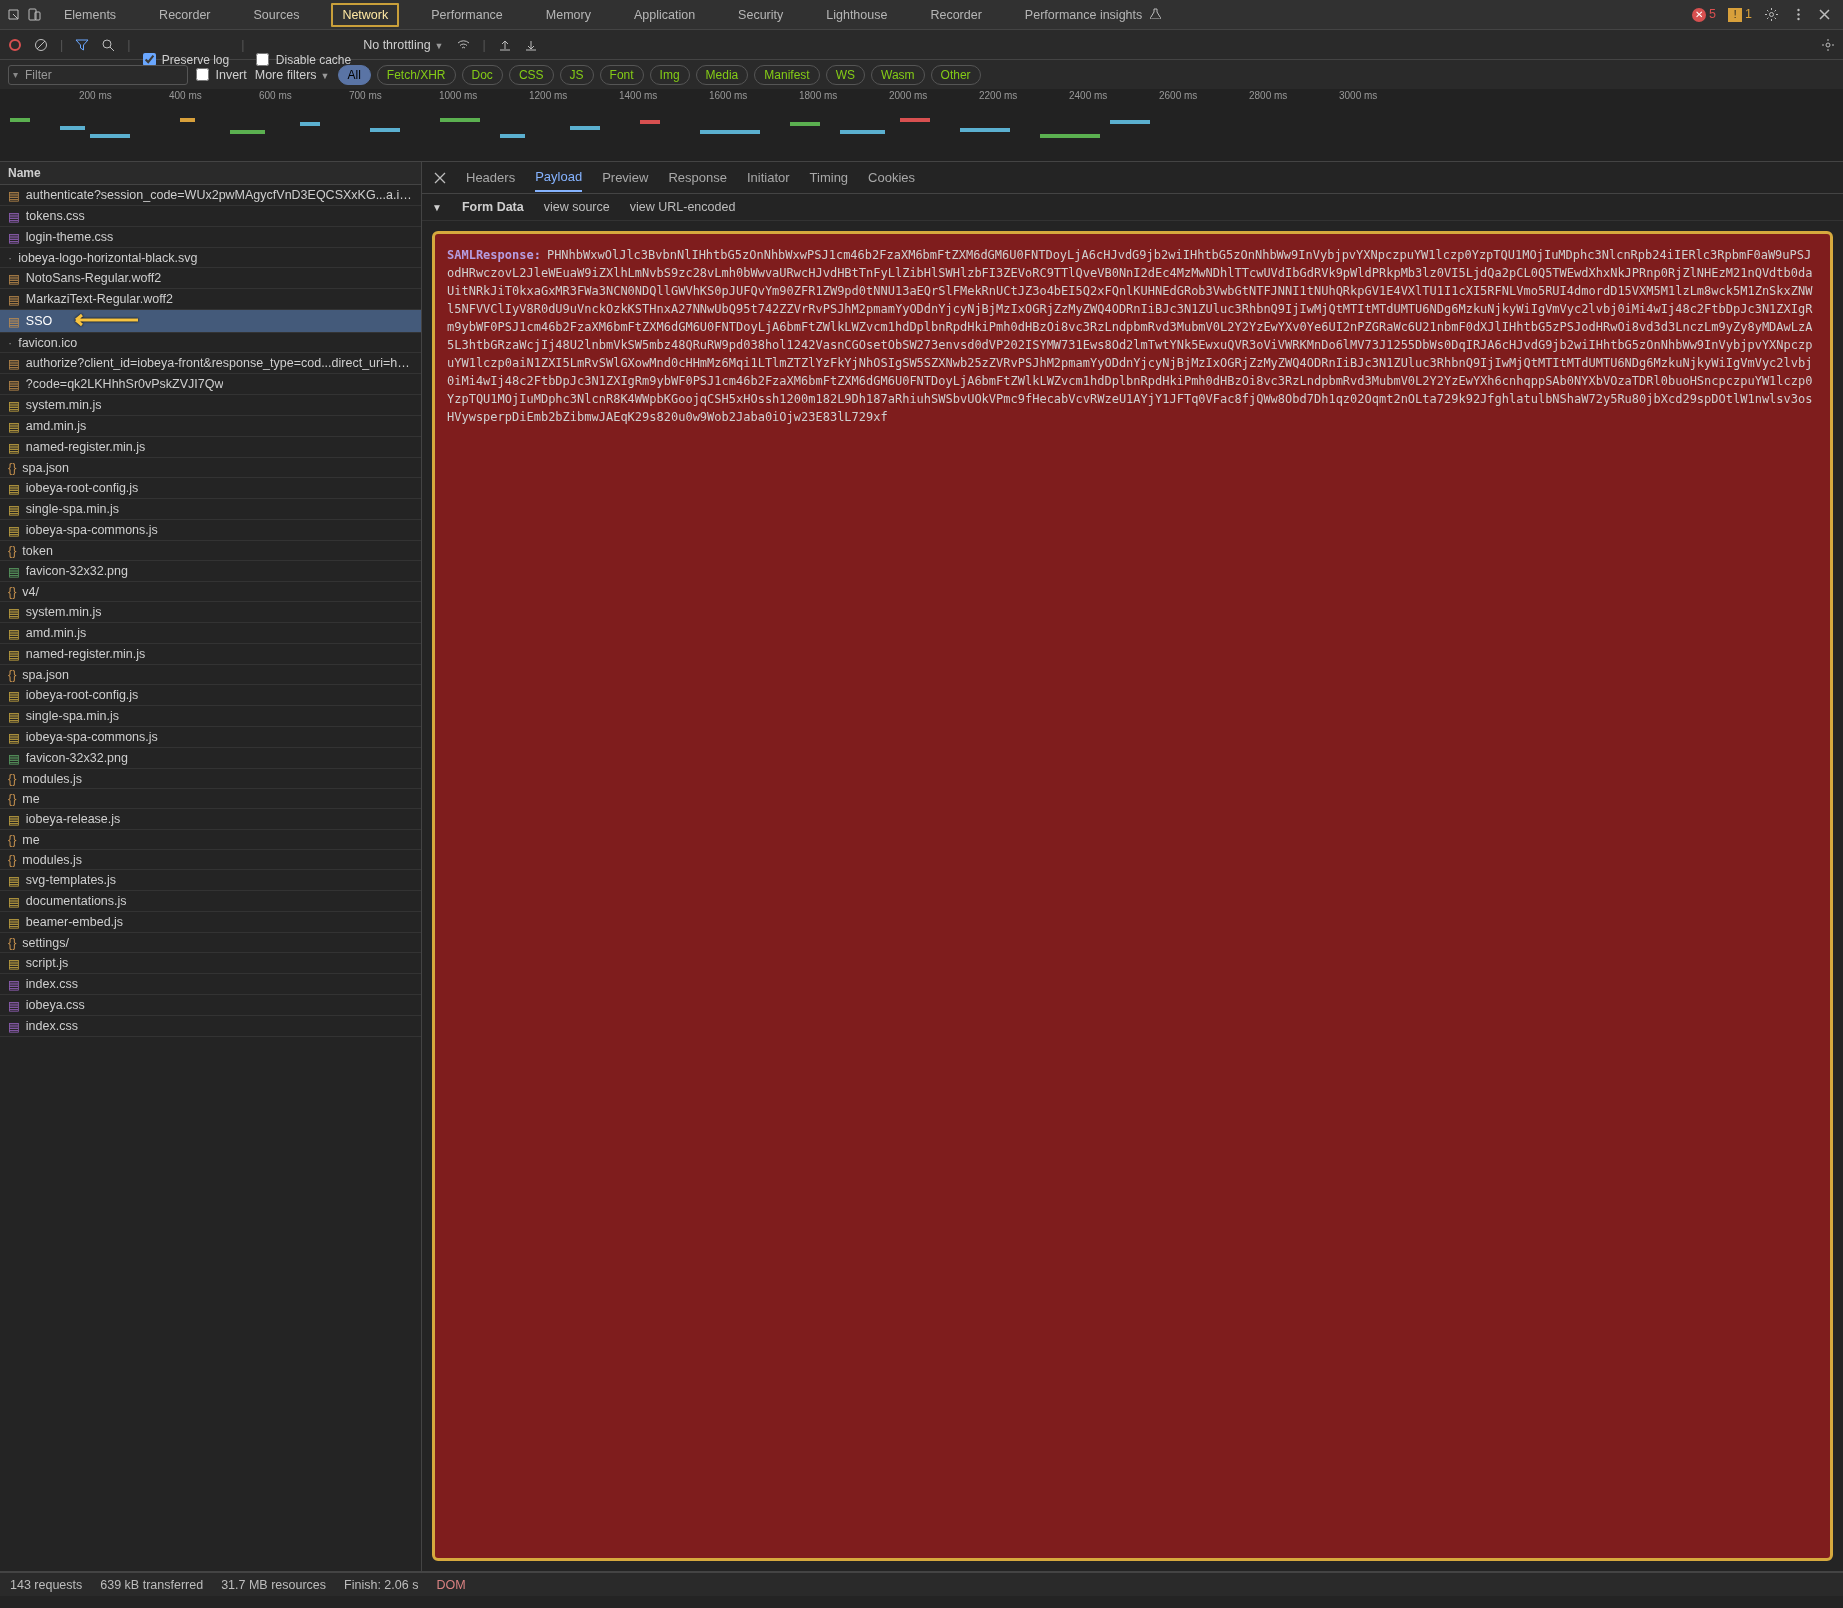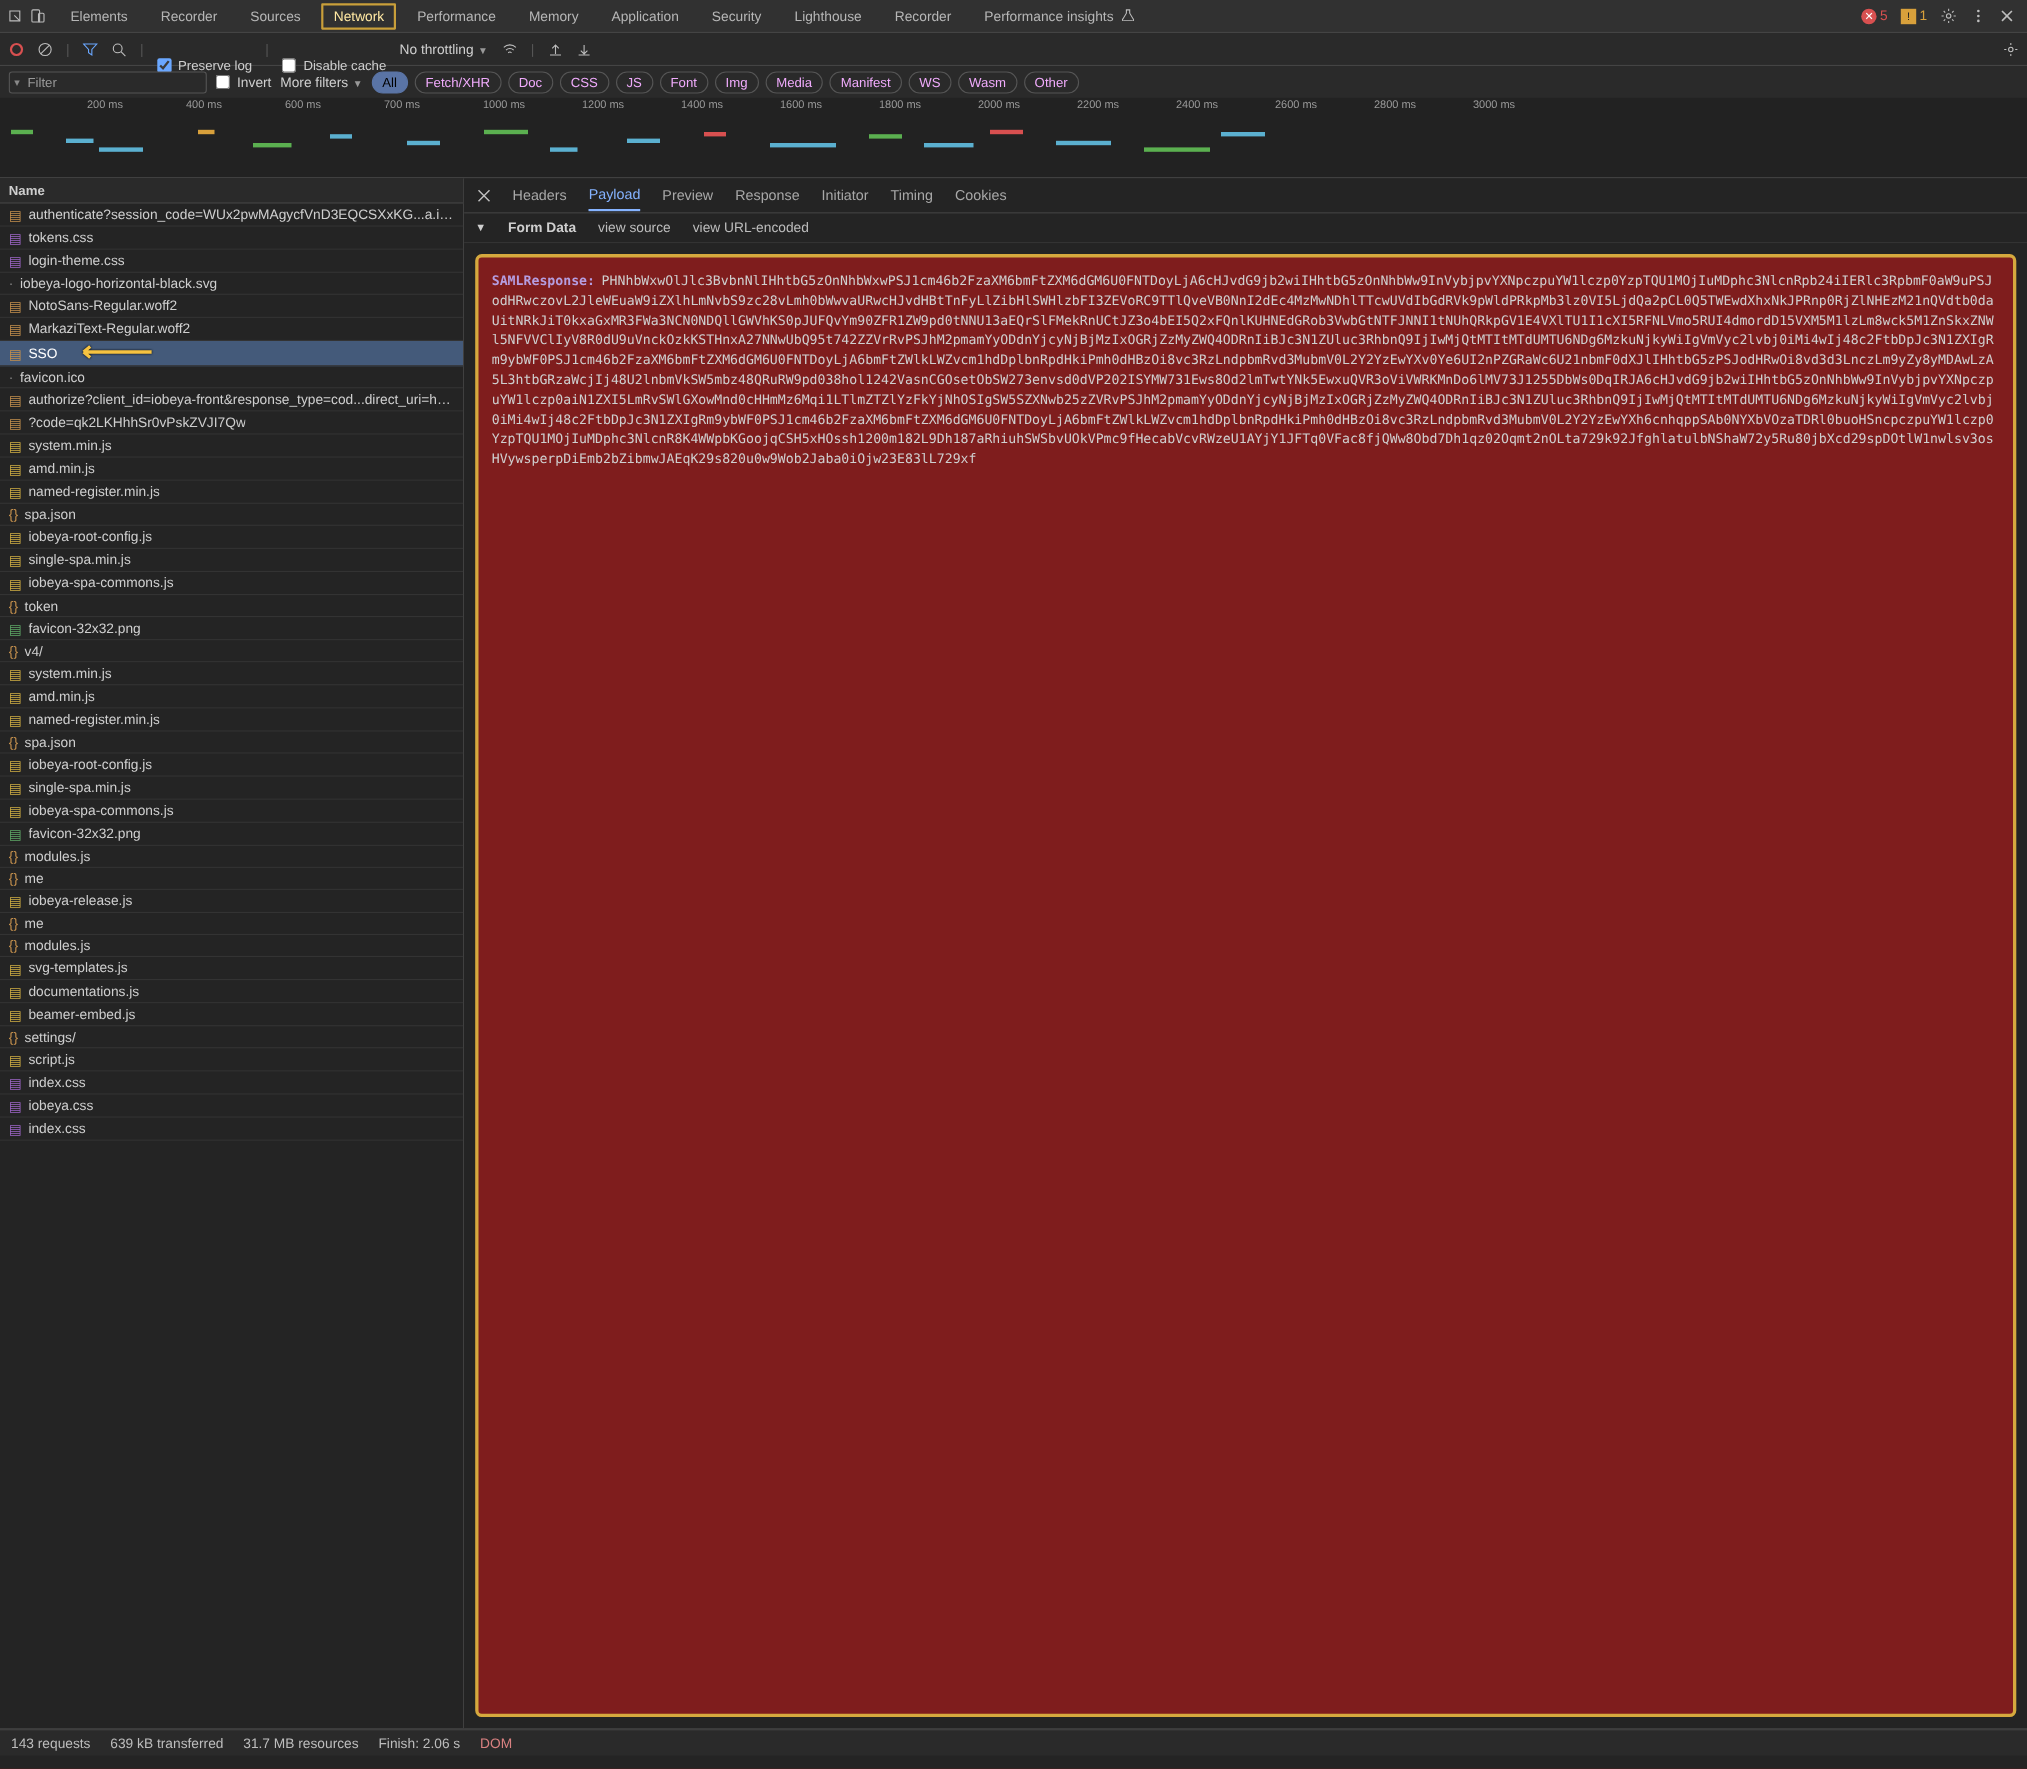--- a/index.html
+++ b/index.html
@@ -15,21 +15,21 @@
     .titlebar {
       height: 30px;
       display: flex;
       align-items: center;
       background: #313131;
       border-bottom: 1px solid #444;
       padding: 0 6px;
     }
     .tb-left { display: flex; align-items: center; gap: 6px; }
     .tb-left svg, .icon svg { display: block; }
-    .tabs { display: flex; margin-left: 10px; gap: 6px; text-align: center; }
+    .tabs { display: flex; margin-left: 10px; gap: 19px; text-align: center; }
     .tab {
       padding: 6px 12px;
       color: #b6b6b6;
       cursor: default;
       border-radius: 3px 3px 0 0;
     }
     .tab.active {
       color: #ffe8a3;
       outline: 2px solid #c99f3a;
       outline-offset: -3px;
@@ -99,21 +99,21 @@
       color: #999;
       width: 180px;
       font-size: 12px;
       position: relative;
     }
     .pill {
       padding: 2px 9px;
       border: 1px solid #555;
       border-radius: 11px;
       font-size: 12px;
-      color: #f0abfc;
+      color: #84cc16;
     }
     .pill.active {
       background: #5a74a5;
       color: #000000;
       border-color: #5a74a5;
     }
     .pills { display: flex; gap: 6px; }
 
     .timeline {
       height: 72px;

